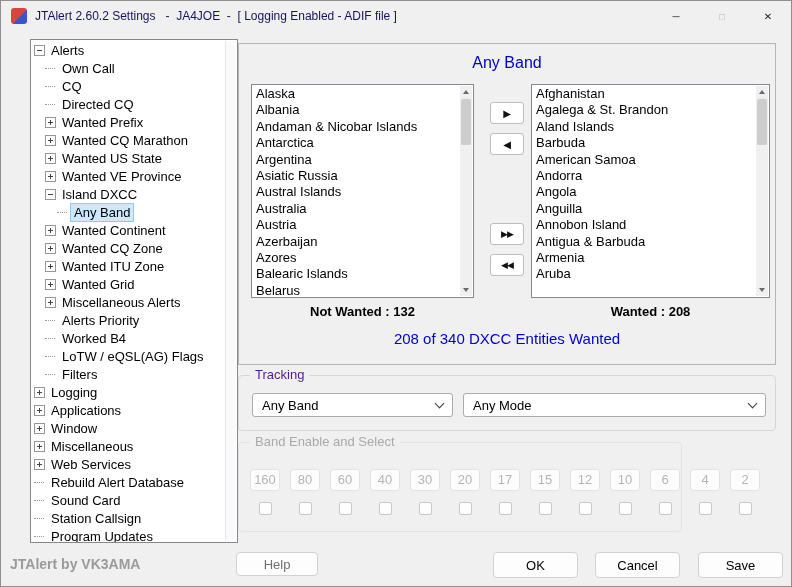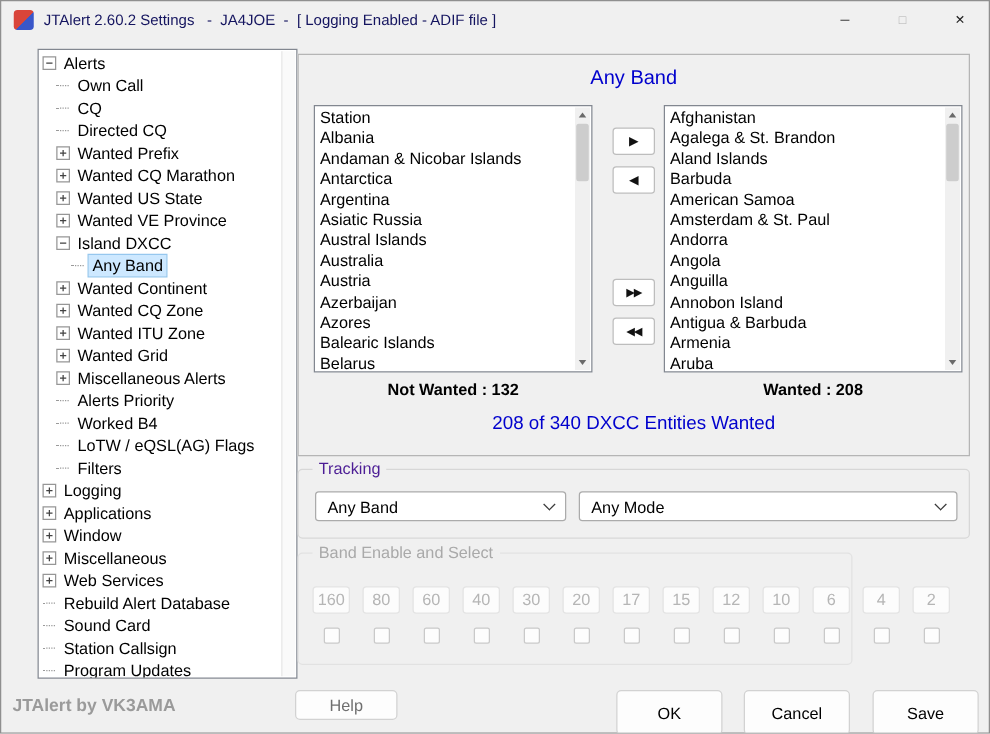--- a/index.html
+++ b/index.html
@@ -80,21 +80,21 @@
   .bandgrp { left:237px; top:441px; width:444px; height:90px; border-color:#e2e2e2; }
   .bandgrp .legend { color:#a9a9a9; }
   .band-row { position:absolute; left:11px; top:26px; display:flex; gap:10px; }
   .band-col { width:30px; display:flex; flex-direction:column; align-items:center; }
   .band-btn { width:30px; height:22px; border:1px solid #e3e3e3; background:#fcfcfc; border-radius:3px;
               color:#b5b5b5; font-size:13px; text-align:center; line-height:20px; }
   .band-cb { margin-top:11px; width:13px; height:13px; border:1px solid #c9c9c9; background:#fdfdfd; border-radius:2px; }
 
   
   .status { position:absolute; left:9px; top:551px; height:25px; line-height:25px; font-size:14px; font-weight:bold; color:#9a9a9a; }
-  .btn { position:absolute; top:551px; height:36px; background:#fdfdfd; border:1px solid #d2d2d2; border-radius:4px;
+  .btn { position:absolute; top:551px; height:26px; background:#fdfdfd; border:1px solid #d2d2d2; border-radius:4px;
          font-size:13px; color:#000; display:flex; align-items:center; justify-content:center; padding:0; font-family:inherit; }
   .btn.help   { left:235px; width:82px; height:24px; color:#6f6f6f; }
   .btn.ok     { left:492px; width:85px; }
   .btn.cancel { left:594px; width:85px; }
   .btn.save   { left:697px; width:85px; }
 </style>
 </head>
 <body>
 
 <div class="win">
@@ -254,21 +254,21 @@
       </div>
     <div class="tree-sb"></div>
   </div>
 
   <div class="dxcc">
     <div class="dxcc-title">Any Band</div>
 
     <div class="listbox nw">
       <div class="list-items">
 
-          <div class="list-item">Station</div>
+          <div class="list-item">Alaska</div>
 
           <div class="list-item">Albania</div>
 
           <div class="list-item">Andaman &amp; Nicobar Islands</div>
 
           <div class="list-item">Antarctica</div>
 
           <div class="list-item">Argentina</div>
 
           <div class="list-item">Asiatic Russia</div>
@@ -300,21 +300,20 @@
           <div class="list-item">Afghanistan</div>
 
           <div class="list-item">Agalega &amp; St. Brandon</div>
 
           <div class="list-item">Aland Islands</div>
 
           <div class="list-item">Barbuda</div>
 
           <div class="list-item">American Samoa</div>
 
-          <div class="list-item">Amsterdam &amp; St. Paul</div>
 
           <div class="list-item">Andorra</div>
 
           <div class="list-item">Angola</div>
 
           <div class="list-item">Anguilla</div>
 
           <div class="list-item">Annobon Island</div>
 
           <div class="list-item">Antigua &amp; Barbuda</div>

